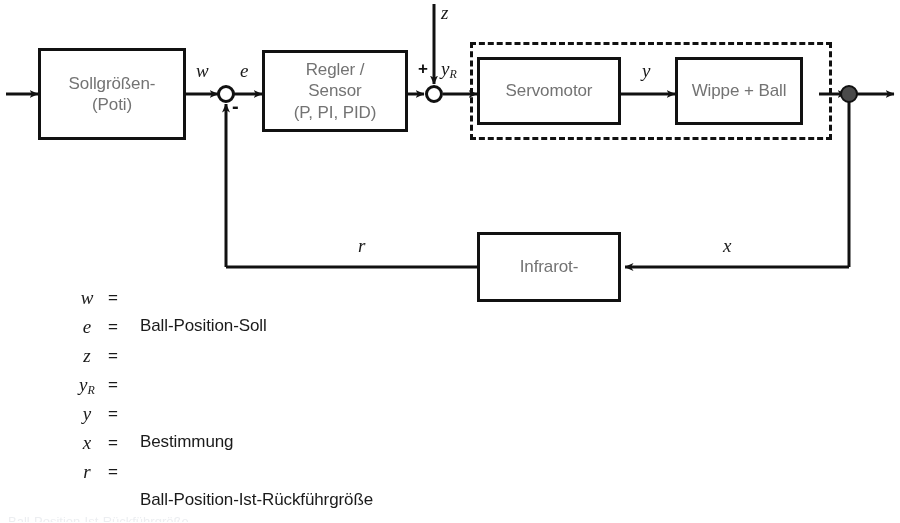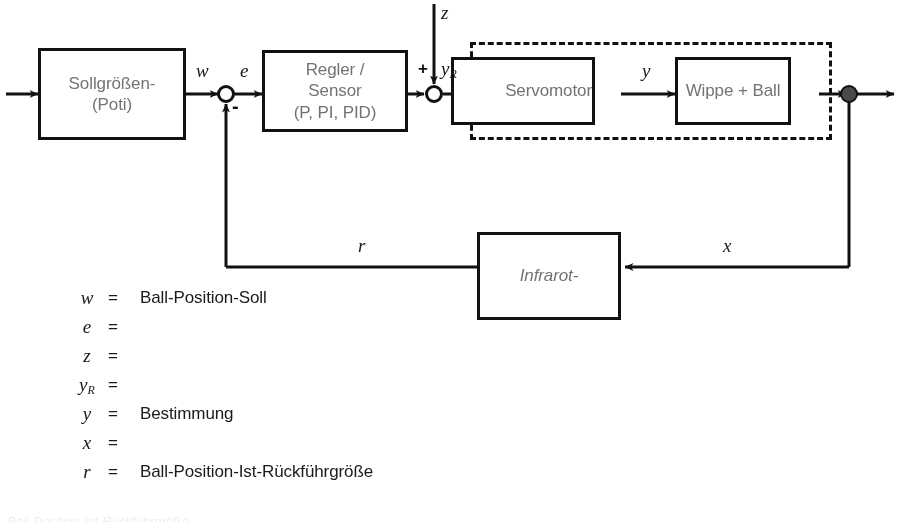--- a/index.html
+++ b/index.html
@@ -42,23 +42,23 @@
     text-align: center;
     font-size: 17px;
     line-height: 1.25;
     letter-spacing: -0.1px;
     color: #737373;
   }
   .block .line { display: block; white-space: nowrap; }
 
   #block-sollgroessen { left: 38px;  top: 48px;  width: 148px; height: 92px; }
   #block-regler       { left: 262px; top: 50px;  width: 146px; height: 82px; }
-  #block-servomotor   { left: 451px; top: 57px;  width: 144px; height: 68px; align-items: flex-end; }
-  #block-wippeball    { left: 675px; top: 57px;  width: 116px; height: 68px; }
-  #block-sensor       { left: 477px; top: 232px; width: 144px; height: 88px; font-style: italic; }
+  #block-servomotor   { left: 477px; top: 57px;  width: 144px; height: 68px; }
+  #block-wippeball    { left: 675px; top: 57px;  width: 128px; height: 68px; }
+  #block-sensor       { left: 477px; top: 232px; width: 144px; height: 70px; }
 
   
   #plant-boundary {
     position: absolute;
     left: 470px;
     top: 42px;
     width: 362px;
     height: 98px;
     box-sizing: border-box;
     border: 3px dashed #111111;
@@ -133,20 +133,21 @@
     font-size: 17px;
     color: #1a1a1a;
   }
   .legend-desc {
     position: absolute;
     left: 140px;
     font-size: 17px;
     color: #1a1a1a;
     white-space: nowrap;
     letter-spacing: -0.1px;
+    margin-top: 28px;
   }
   
   #bottom-artifact {
     position: absolute;
     left: 8px;
     top: 514px;
     width: 250px;
     height: 8px;
     overflow: hidden;
     font-size: 13px;

